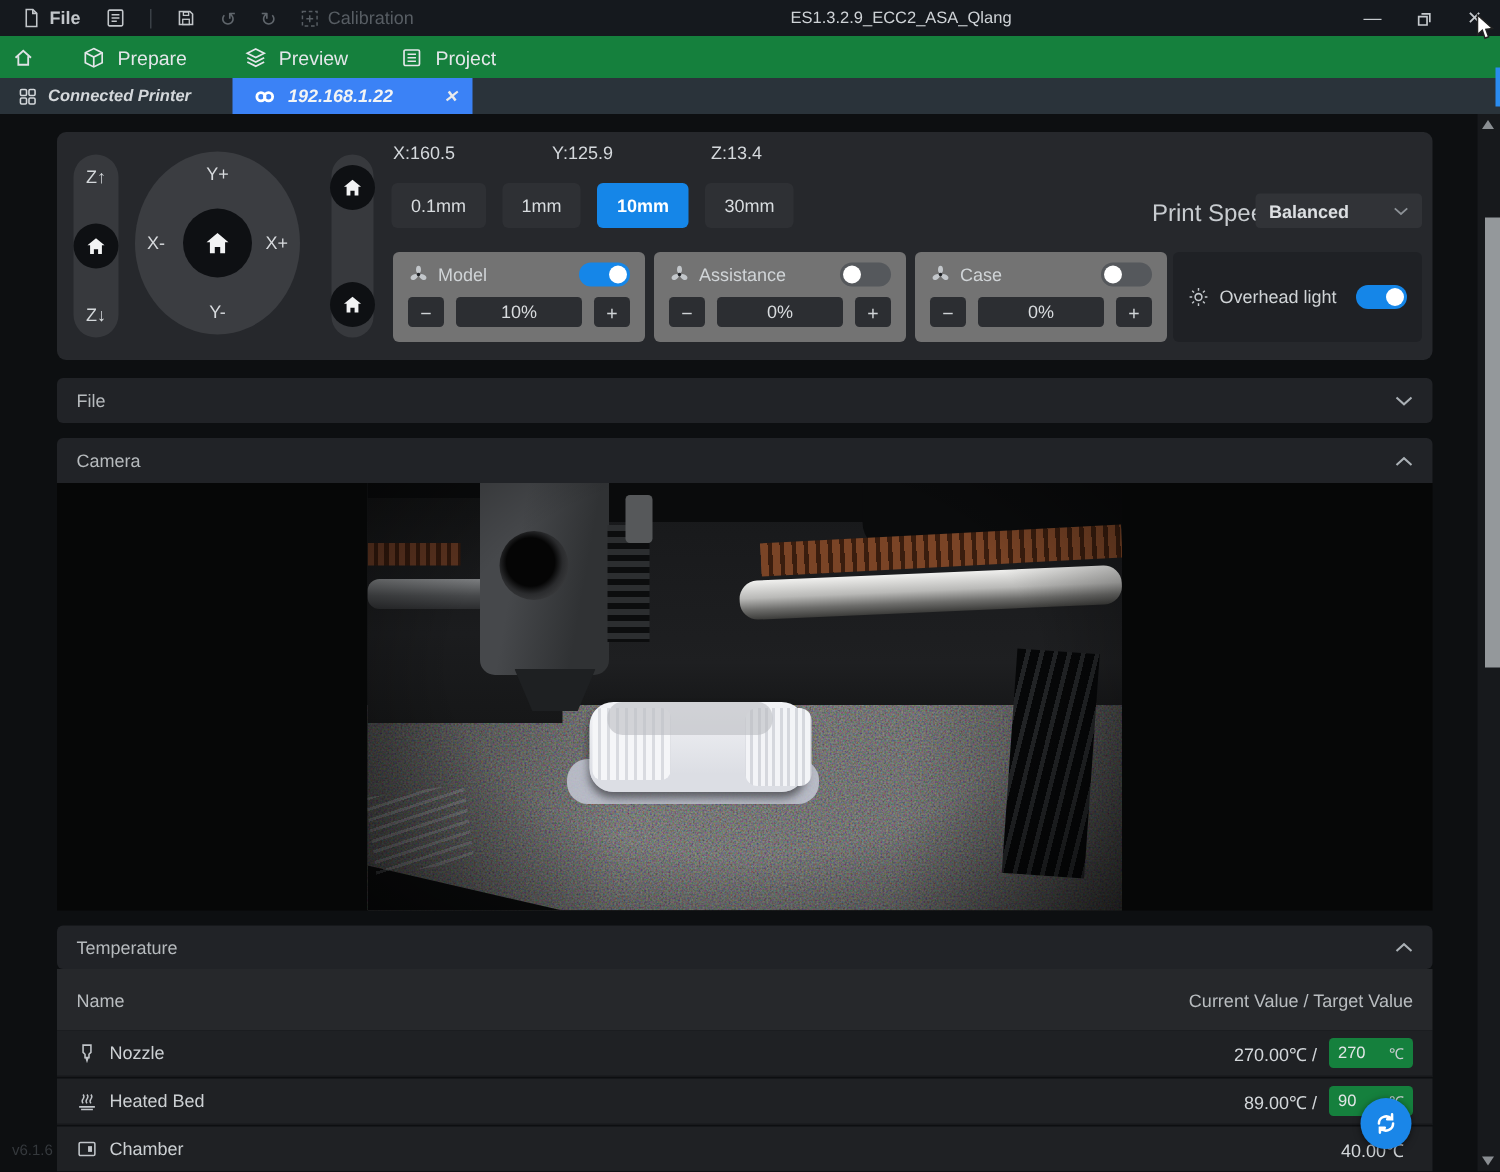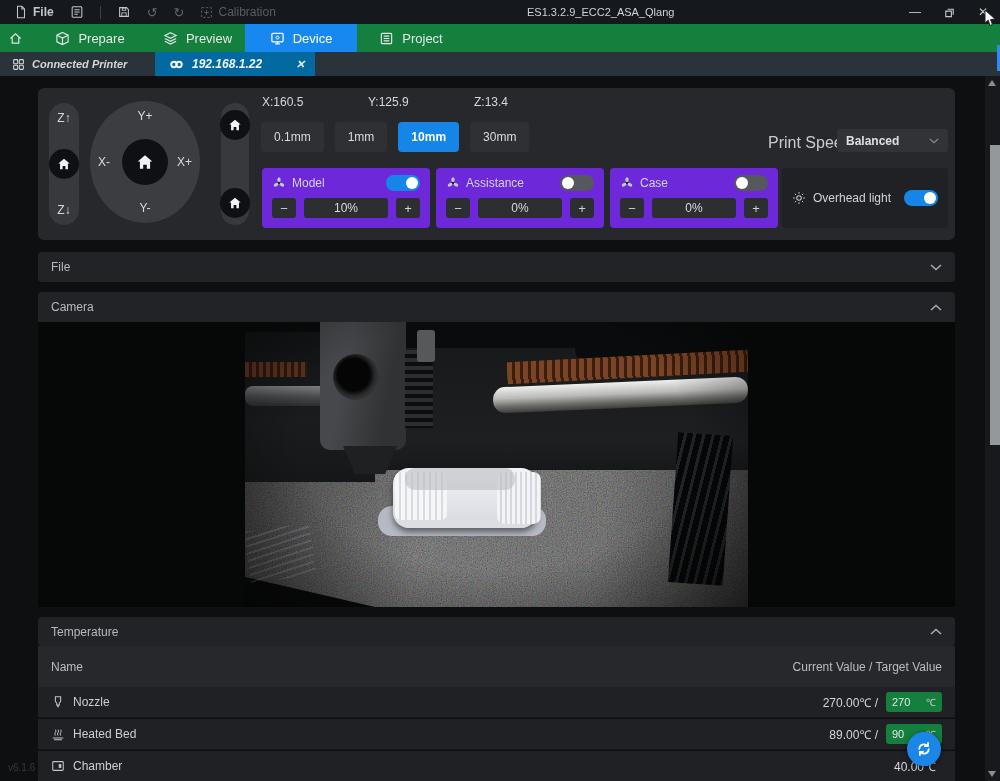--- a/index.html
+++ b/index.html
@@ -24,21 +24,21 @@
   .navbar { height:28px; background:#15803d; display:flex; align-items:stretch; }
   .nav-home { width:30px; display:flex; align-items:center; justify-content:center; color:#dfe2e5; }
   .nav-tab { display:flex; align-items:center; justify-content:center; gap:8px;
     color:#e4e7ea; font-size:13px; }
   .nav-tab.active { background:#1688f0; color:#ffffff; }
 
   
   .tabstrip { height:24px; background:#2a333a; display:flex; align-items:stretch; position:relative;font-style:italic; }
   .connected { display:flex; align-items:center; gap:7px; padding:0 12px; color:#d3d7da;
     font-size:11px; font-weight:bold; }
-  .iptab { position:absolute; left:155px; top:0; width:160px; height:24px; background:#0369a1;
+  .iptab { position:absolute; left:155px; top:0; width:160px; height:24px; background:#3b82f6;
     display:flex; align-items:center; color:#f2f4f5; font-size:12px; font-weight:bold; }
   .iptab .logo { margin-left:14px; margin-right:8px; color:#fff; }
   .iptab .x { margin-left:auto; margin-right:10px; font-size:11px; color:#e8eaec; }
   .edge-accent { position:absolute; right:0; top:-7px; width:3px; height:26px; background:#2a8cf0; }
 
   
   .content { position:relative; width:1000px; height:705px; background:#0d0f11; }
 
   .panel { position:absolute; left:38px; top:12px; width:917px; height:152px;
     background:#26282c; border-radius:6px; }
@@ -59,21 +59,21 @@
   .stepbtn { height:30px; background:#2e3034; border:none; border-radius:4px; color:#d8dcdf;
     font-size:12px; font-family:inherit; padding:0 13px; }
   .stepbtn.active { background:#1586e8; color:#fff; font-weight:bold; }
 
   .pslabel { position:absolute; left:730px; top:46px; color:#c8ccd0; font-size:16px; }
   .dropdown { position:absolute; left:799px; top:41px; width:111px; height:23px; background:#313337;
     border-radius:3px; display:flex; align-items:center; color:#dde0e3; font-size:12px; font-weight:bold;
     padding:0 9px; }
   .dropdown .chev { margin-left:auto; color:#8d9297; }
 
-  .fancard { position:absolute; top:80px; width:168px; height:60px; background:#6d28d9;
+  .fancard { position:absolute; top:80px; width:168px; height:60px; background:#737373;
     border-radius:4px; padding:7px 10px; }
   .fanrow1 { display:flex; align-items:center; gap:6px; color:#d0d4d7; font-size:12px; }
   .fanrow2 { display:flex; align-items:center; gap:8px; margin-top:7px; }
   .sqbtn { width:24px; height:20px; background:#2c2e32; border:none; border-radius:3px; color:#cfd3d6;
     font-size:13px; line-height:1; display:flex; align-items:center; justify-content:center; font-family:inherit; }
   .fanval { flex:1; height:20px; background:#2c2e32; border-radius:3px; display:flex;
     align-items:center; justify-content:center; color:#d8dbde; font-size:12px; }
   .toggle { width:34px; height:16px; border-radius:8px; background:#55585c; position:relative; margin-left:auto; }
   .toggle .knob { position:absolute; top:2px; left:2px; width:12px; height:12px; border-radius:50%; background:#fff; }
   .toggle.on { background:#1586e8; }
@@ -323,26 +323,20 @@
         <use href="#i-box"></use>
       </svg>
     <span>Prepare</span>
   </div>
   <div class="nav-tab" style="width:95px">
     <svg width="15" height="15">
         <use href="#i-layers"></use>
       </svg>
     <span>Preview</span>
   </div>
-  <div class="nav-tab active" style="width:112px">
-    <svg width="15" height="15">
-        <use href="#i-device"></use>
-      </svg>
-    <span>Device</span>
-  </div>
   <div class="nav-tab" style="width:108px">
     <svg width="15" height="15">
         <use href="#i-project"></use>
       </svg>
     <span>Project</span>
   </div>
 </div>
 
 <div class="tabstrip">
   <div class="connected">

